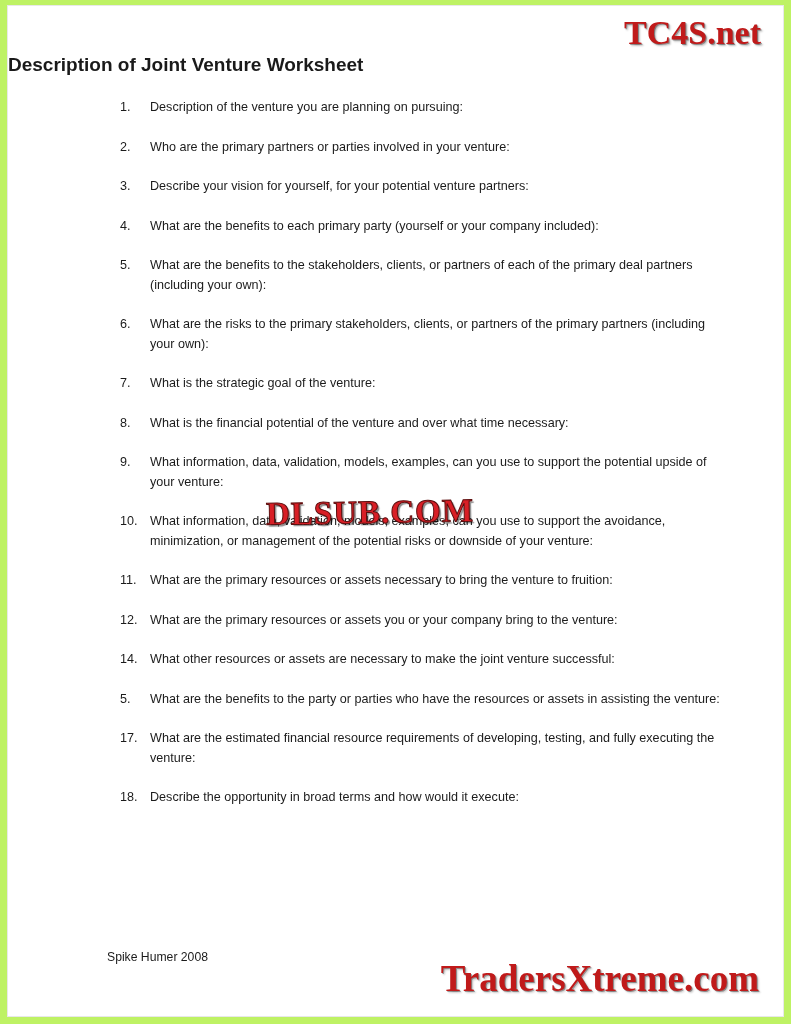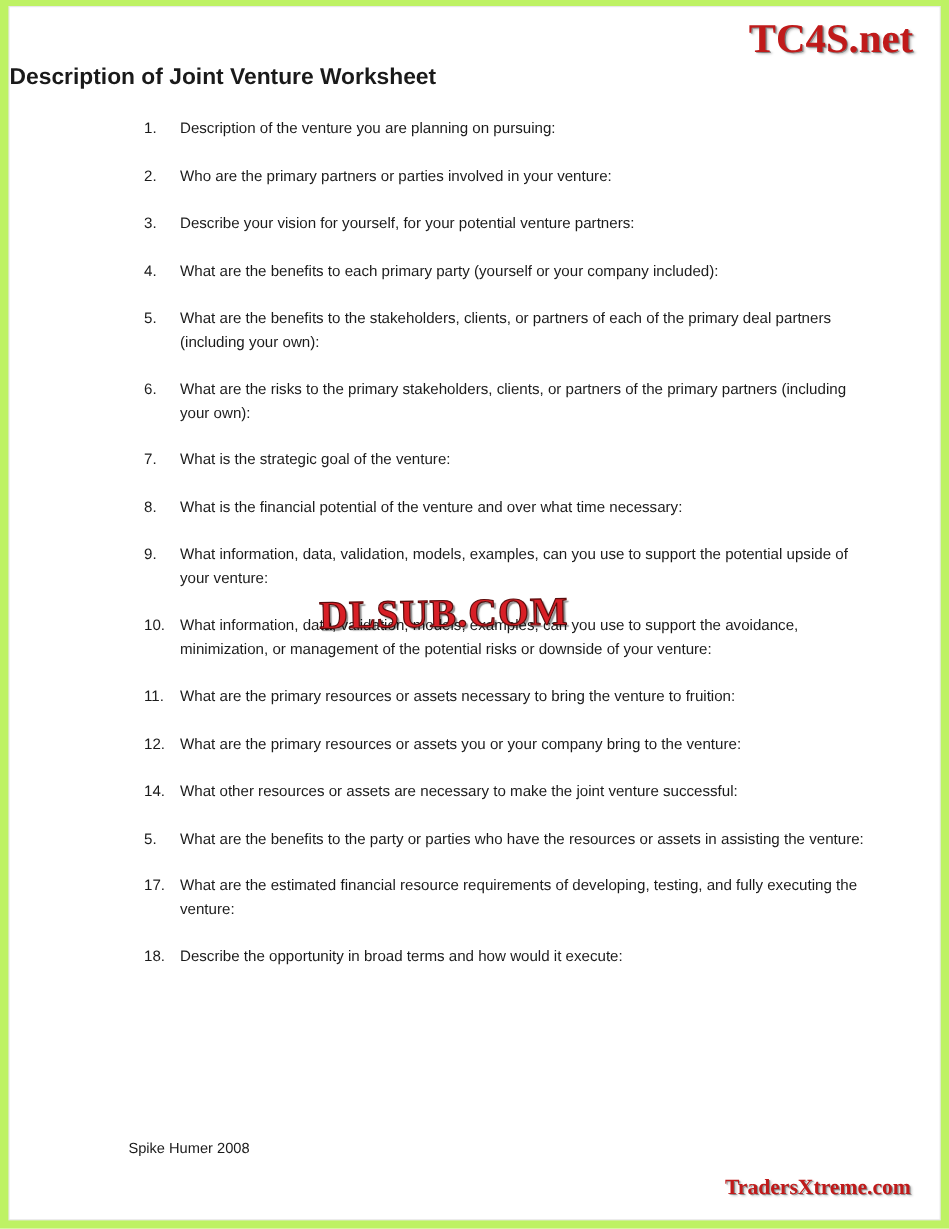--- a/index.html
+++ b/index.html
@@ -41,21 +41,21 @@
     text-shadow: 1px 1px 0 rgba(0,0,0,0.35), 2px 2px 2px rgba(0,0,0,0.25);
     z-index: 5;
   }
   
   .wm-bottom {
     position: absolute;
     right: 24px;
     bottom: 16px;
     font-family: "Liberation Serif", serif;
     font-weight: bold;
-    font-size: 18px;
+    font-size: 37px;
     color: #c01a1a;
     text-shadow: 1px 1px 0 rgba(0,0,0,0.35), 2px 2px 2px rgba(0,0,0,0.2);
     z-index: 5;
   }
   
   .wm-center {
     position: absolute;
     left: 258px;
     top: 488px;
     font-family: "Liberation Serif", serif;

